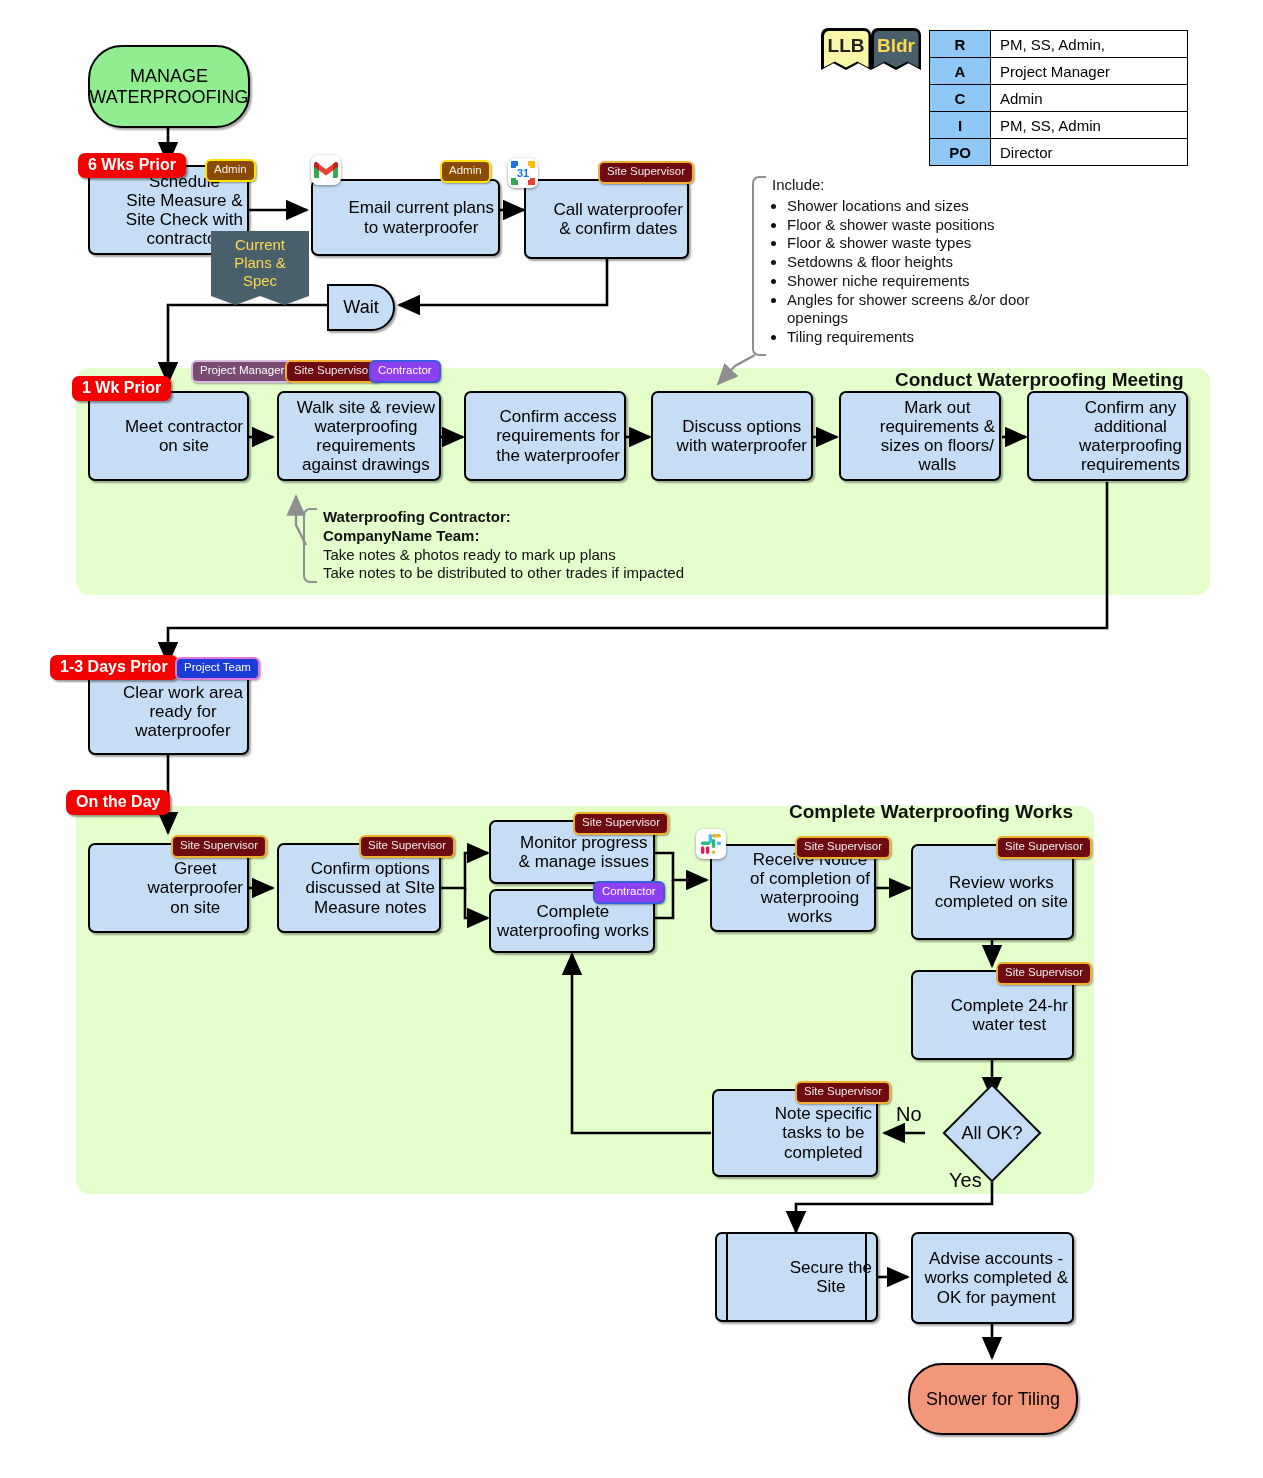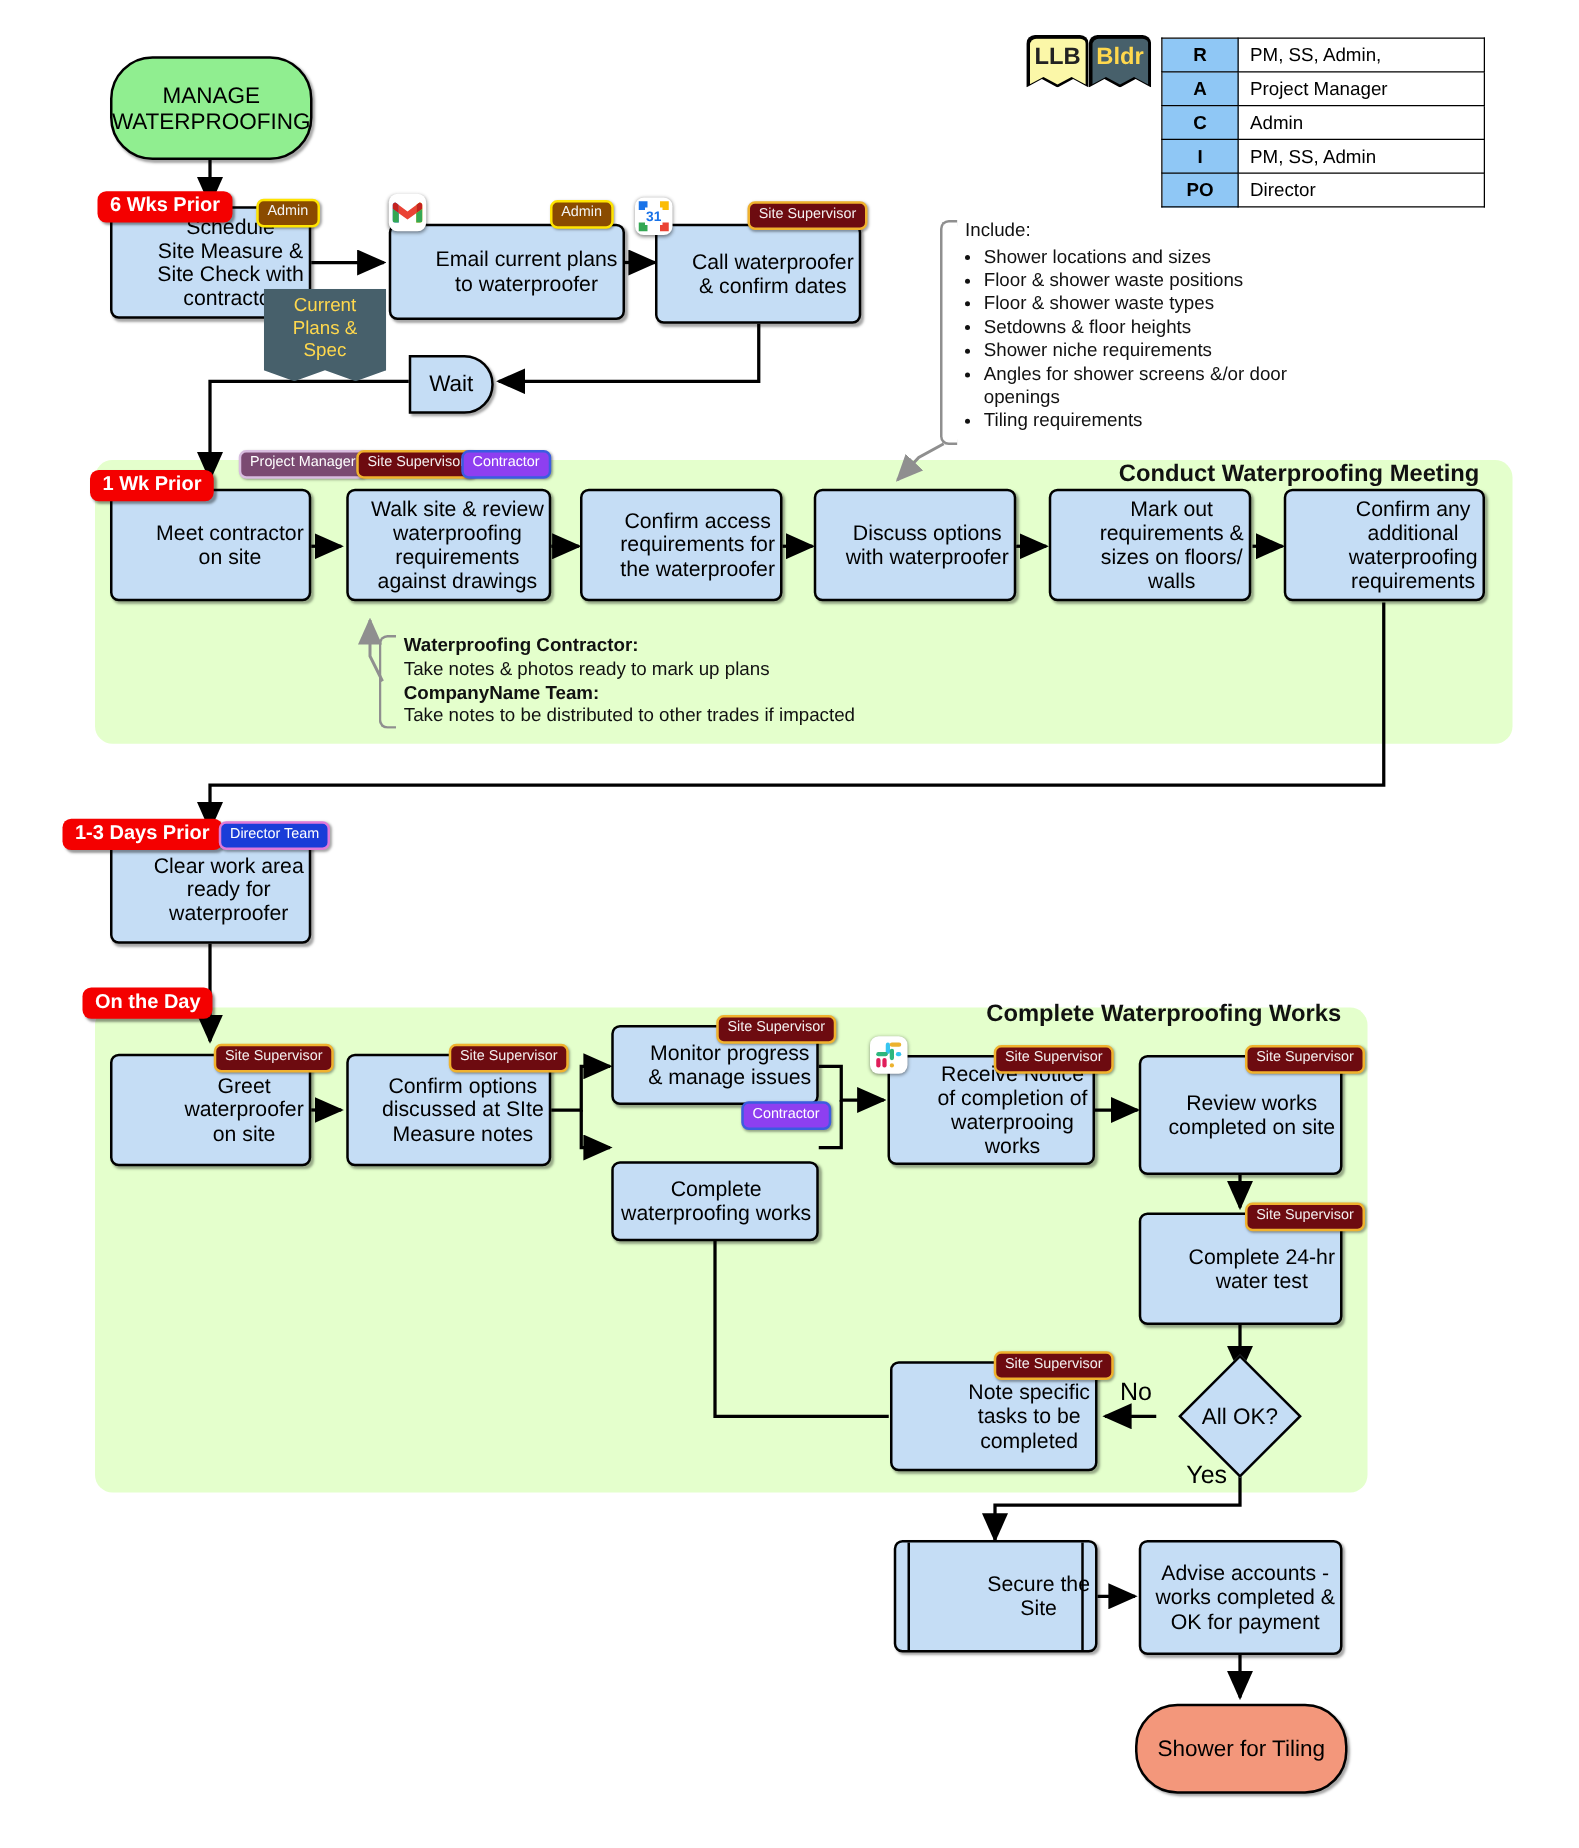--- a/index.html
+++ b/index.html
@@ -323,28 +323,28 @@
     <span style="white-space:pre-line;">Confirm any
 additional
 waterproofing
 requirements</span>
   </div>
 
   <div class="callout" style="left:303px;top:508px;width:420px;height:75px;">
     <div class="cbar"></div>
     <div class="ctext">
       <div style="font-weight:bold;">Waterproofing Contractor:</div>
+      <div style="font-weight:bold;">CompanyName Team:</div>
       <div>Take notes &amp; photos ready to mark up plans</div>
-      <div style="font-weight:bold;">CompanyName Team:</div>
       <div>Take notes to be distributed to other trades if impacted</div>
     </div>
   </div>
 
   <div class="pill" style="left:50px;top:655px;">1-3 Days Prior</div>
-  <div class="tag projteam" style="left:175px;top:657px;">Director Team</div>
+  <div class="tag projteam" style="left:175px;top:657px;">Project Team</div>
   <div class="node" style="left:88px;top:668px;width:161px;height:87px;">
     <span style="white-space:pre-line;">Clear work area
 ready for
 waterproofer</span>
   </div>
 
   <div class="pill" style="left:66px;top:790px;">On the Day</div>
 
   <div class="tag ss" style="left:171px;top:835px;">Site Supervisor</div>
   <div class="node" style="left:88px;top:843px;width:161px;height:90px;">
@@ -360,21 +360,21 @@
 Measure notes</span>
   </div>
 
   <div class="tag ss" style="left:573px;top:812px;">Site Supervisor</div>
   <div class="node" style="left:489px;top:820px;width:166px;height:64px;">
     <span style="white-space:pre-line;">Monitor progress
 &amp; manage issues</span>
   </div>
 
   <div class="tag contractor" style="left:593px;top:881px;">Contractor</div>
-  <div class="node" style="left:489px;top:889px;width:166px;height:64px;margin-top:40px;">
+  <div class="node" style="left:489px;top:889px;width:166px;height:64px;">
     <span style="white-space:pre-line;">Complete
 waterproofing works</span>
   </div>
 
   <div class="tag ss" style="left:795px;top:836px;">Site Supervisor</div>
   <div class="node" style="left:710px;top:844px;width:166px;height:88px;">
     <span style="white-space:pre-line;">Receive Notice
 of completion of
 waterprooing
 works</span>

